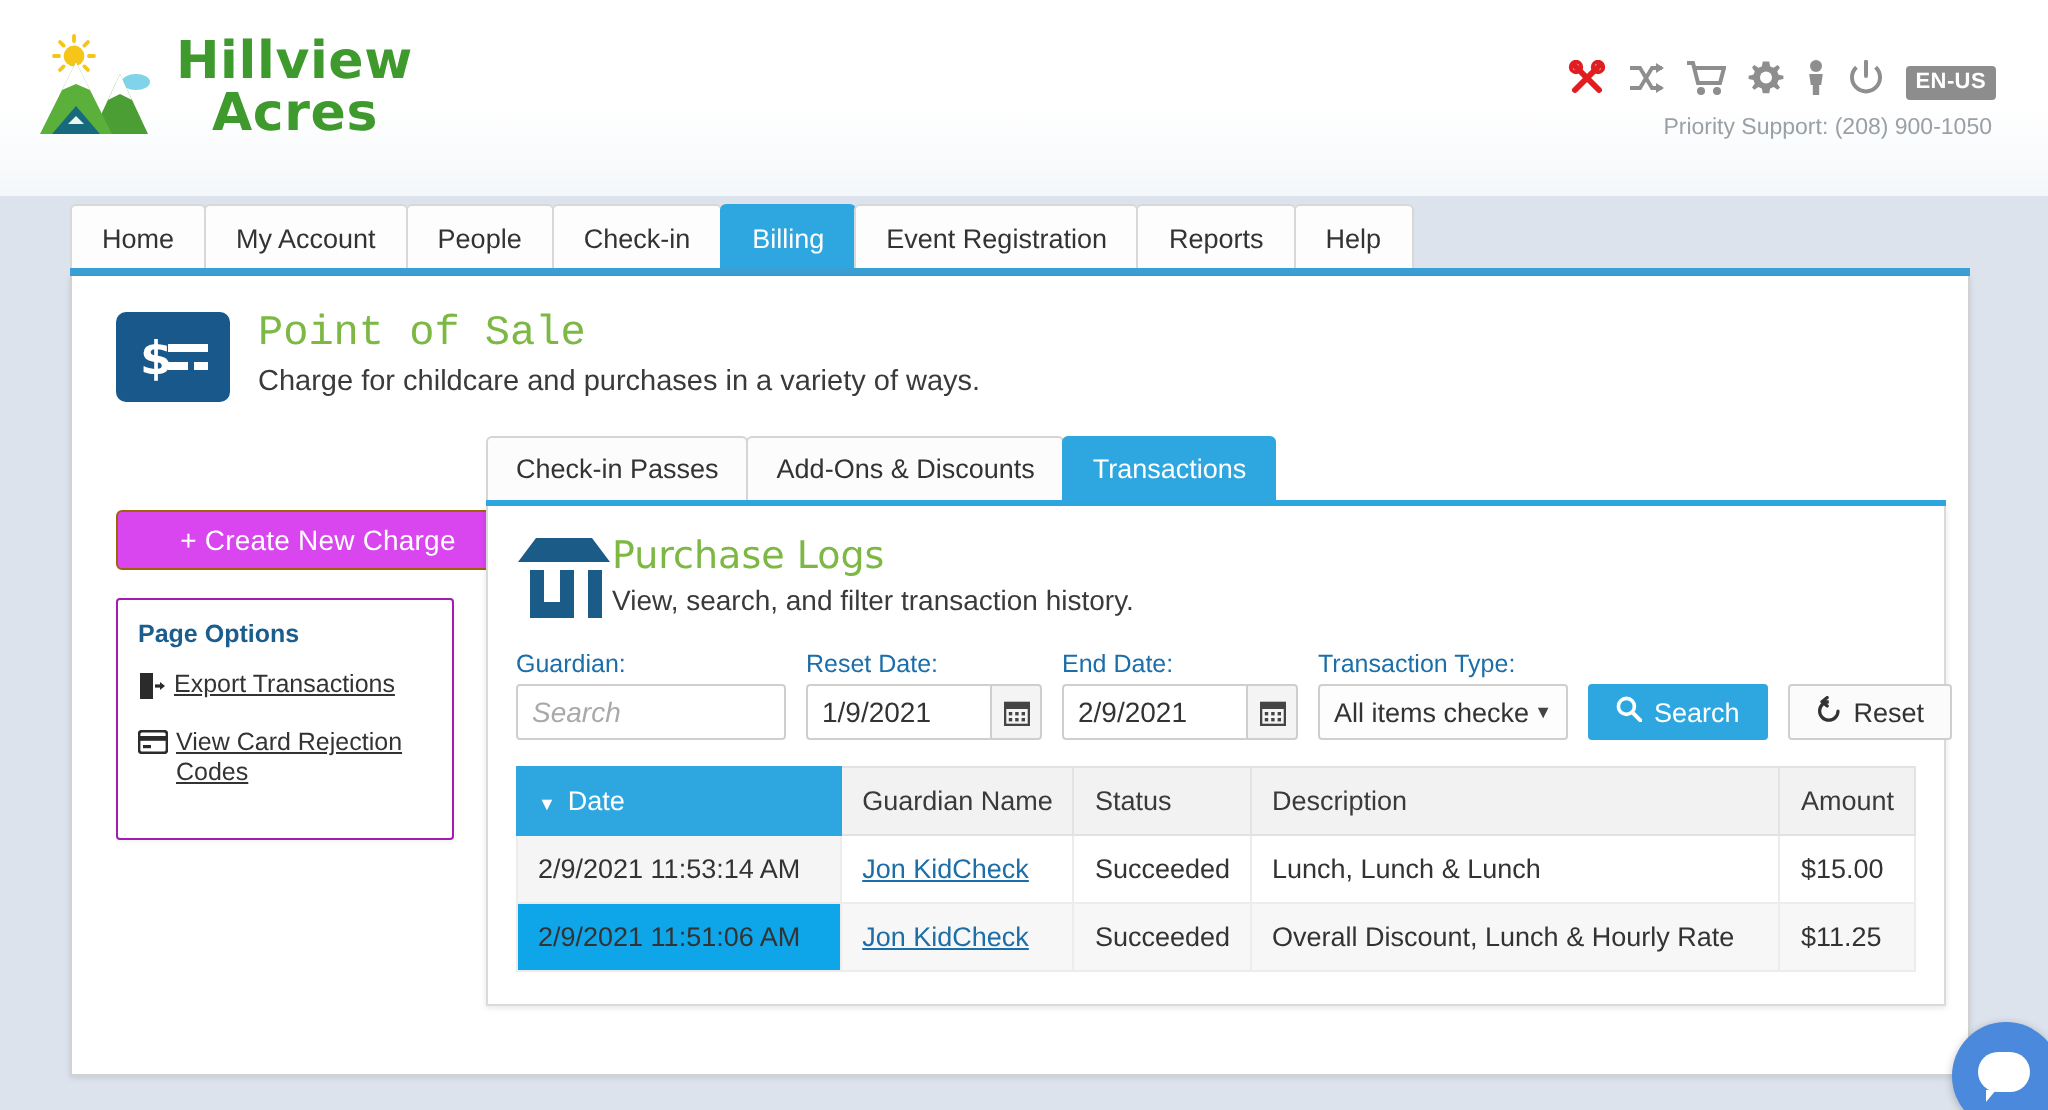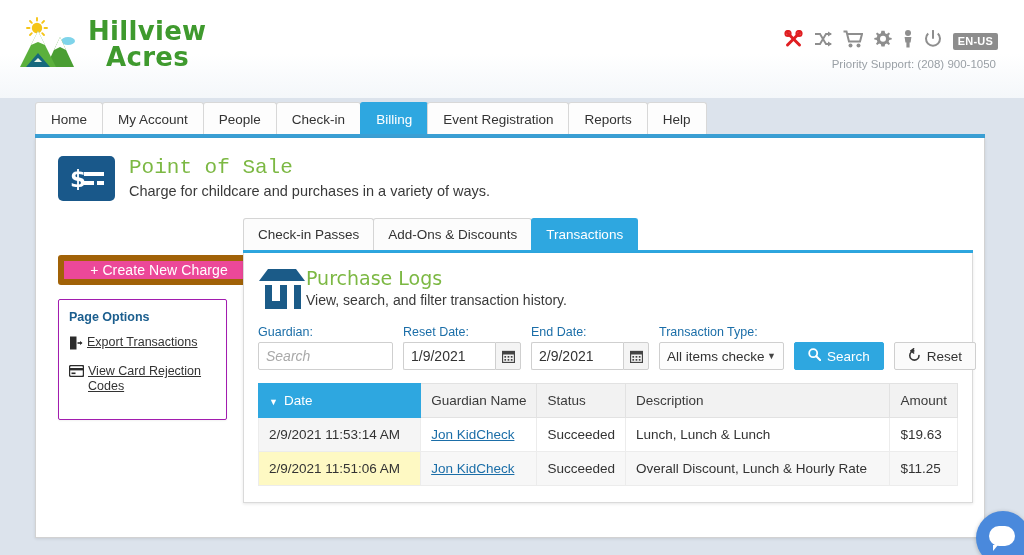--- a/index.html
+++ b/index.html
@@ -72,22 +72,22 @@
   #pos-icon{
     width:57px; height:45px; background:#19588a; border-radius:5px;
     position:relative; flex:none;
   }
   #pos-title{ color:#7cb843; font-size:21px; font-family:Liberation Mono, monospace; line-height:24px;}
   #pos-sub{ color:#3a3a3a; font-size:14.5px; margin-top:3px; }
 
   
   #left-col{ position:absolute; left:22px; top:117px; width:170px; }
   #create-charge-btn{
-    width:202px; height:30px; background:#ec4899; color:#fff;
-    border:6px solid #a16207; border-radius:3px;
+    width:202px; height:30px; background:#d946ef; color:#fff;
+    border:1px solid #a16207; border-radius:3px;
     font-size:14px; display:flex; align-items:center; justify-content:center;
     cursor:pointer; letter-spacing:.1px;
   }
   #page-options{
     margin-top:14px; width:169px; min-height:108px;
     background:#fff; border:1px solid #a21caf; border-radius:2px;
     padding:10px 10px 14px 10px;
     box-shadow:0 1px 2px rgba(0,0,0,.05);
   }
   #page-options .po-title{
@@ -164,21 +164,21 @@
     background:#f2f2f2; color:#3a3a3a; font-weight:normal; text-align:left;
     padding:9px 10px; border:1px solid #e2e2e2; white-space:nowrap;
   }
   #log-table th.sorted{ background:#2ea7e0; color:#fff; border-color:#2ea7e0; }
   #log-table th.sorted .sort-caret{ font-size:9px; margin-right:6px; }
   #log-table td{
     padding:9px 10px; border:1px solid #ececec; color:#333; white-space:nowrap;
   }
   #log-table td.datecell{ background:#f5f5f5; }
   #log-table tbody tr.alt td{ background:#f7f7f7; }
-  #log-table tbody tr.alt td.datecell{ background:#fef9c3; }
+  #log-table tbody tr.alt td.datecell{ background:#0ea5e9; }
   #log-table td a{ color:#1b6ea8; text-decoration:underline; }
   .col-amt{ text-align:left; }
 
   
   #chat-widget{
     position:absolute; right:-6px; bottom:-10px;
     width:54px; height:54px; border-radius:50%;
     background:#4a89dc; box-shadow:0 1px 4px rgba(0,0,0,.25);
   }
   #chat-widget .bubble{
@@ -454,21 +454,21 @@
             <th style="width:268px;">Description</th>
             <th>Amount</th>
           </tr>
         </thead>
         <tbody>
           <tr>
             <td class="datecell">2/9/2021 11:53:14 AM</td>
             <td><a href="#">Jon KidCheck</a></td>
             <td>Succeeded</td>
             <td>Lunch, Lunch &amp; Lunch</td>
-            <td class="col-amt">$19.63</td>
+            <td class="col-amt">$15.00</td>
           </tr>
           <tr class="alt">
             <td class="datecell">2/9/2021 11:51:06 AM</td>
             <td><a href="#">Jon KidCheck</a></td>
             <td>Succeeded</td>
             <td>Overall Discount, Lunch &amp; Hourly Rate</td>
             <td class="col-amt">$11.25</td>
           </tr>
         </tbody>
       </table>

